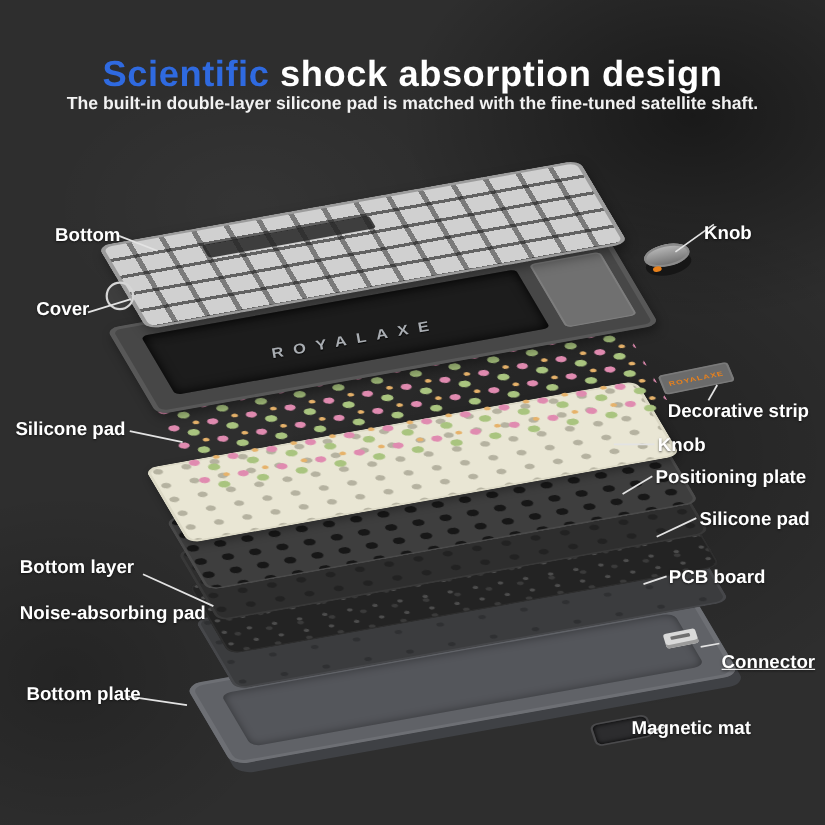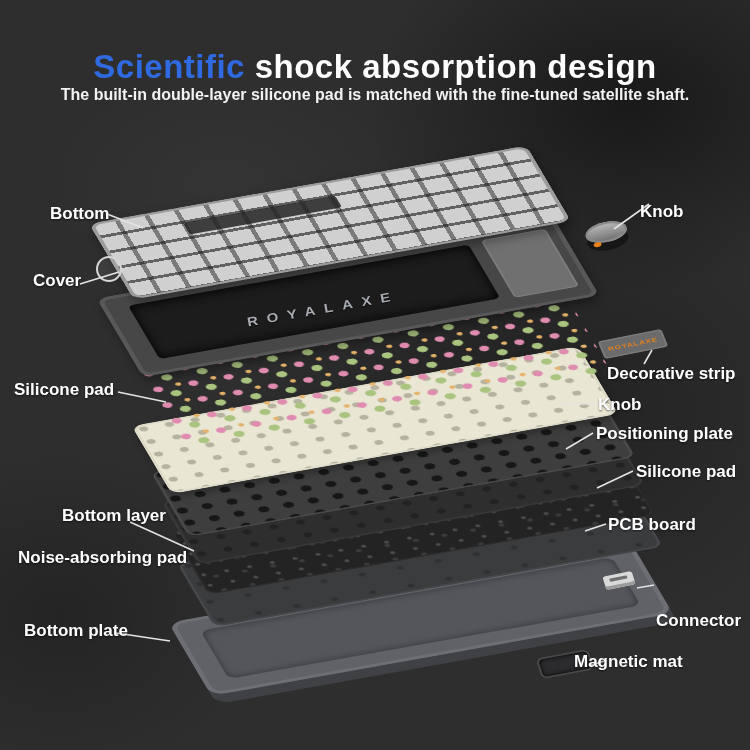--- a/index.html
+++ b/index.html
@@ -165,30 +165,30 @@
   #leader-lines line { stroke:#e3e3e3; stroke-width:1.6; }
 
   
   .lbl {
     position:absolute; color:#ffffff; font-weight:700; font-size:17px;
     white-space:nowrap; z-index:16; text-shadow:0 1px 2px rgba(0,0,0,0.6);
   }
   #lbl-keycap   { left:50px;  top:204px; }
   #lbl-cover    { left:33px;  top:271px; }
   #lbl-silicone-left { left:14px; top:380px; }
-  #lbl-bottom-layer-1 { left:18px; top:506px;margin-left:44px; }
+  #lbl-bottom-layer-1 { left:18px; top:506px; }
   #lbl-bottom-layer-2 { left:18px; top:548px; }
   #lbl-bottom-plate { left:24px; top:621px; }
   #lbl-knob     { left:640px; top:202px; }
   #lbl-strip    { left:607px; top:364px; }
   #lbl-shaft    { left:598px; top:395px; }
   #lbl-positioning { left:596px; top:424px; }
   #lbl-silicone-right { left:636px; top:462px; }
   #lbl-pcb      { left:608px; top:515px; }
-  #lbl-connector{ left:656px; top:611px; }
+  #lbl-connector{ left:656px; top:592px;text-decoration:underline; }
   #lbl-magmat   { left:574px; top:652px; }
 </style>
 </head>
 <body>
 
 <div class="page">
 
   <h1 class="title"><span class="hl">Scientific</span><span> shock absorption design</span></h1>
   <div class="subtitle">The built-in double-layer silicone pad is matched with the fine-tuned satellite shaft.</div>
 

